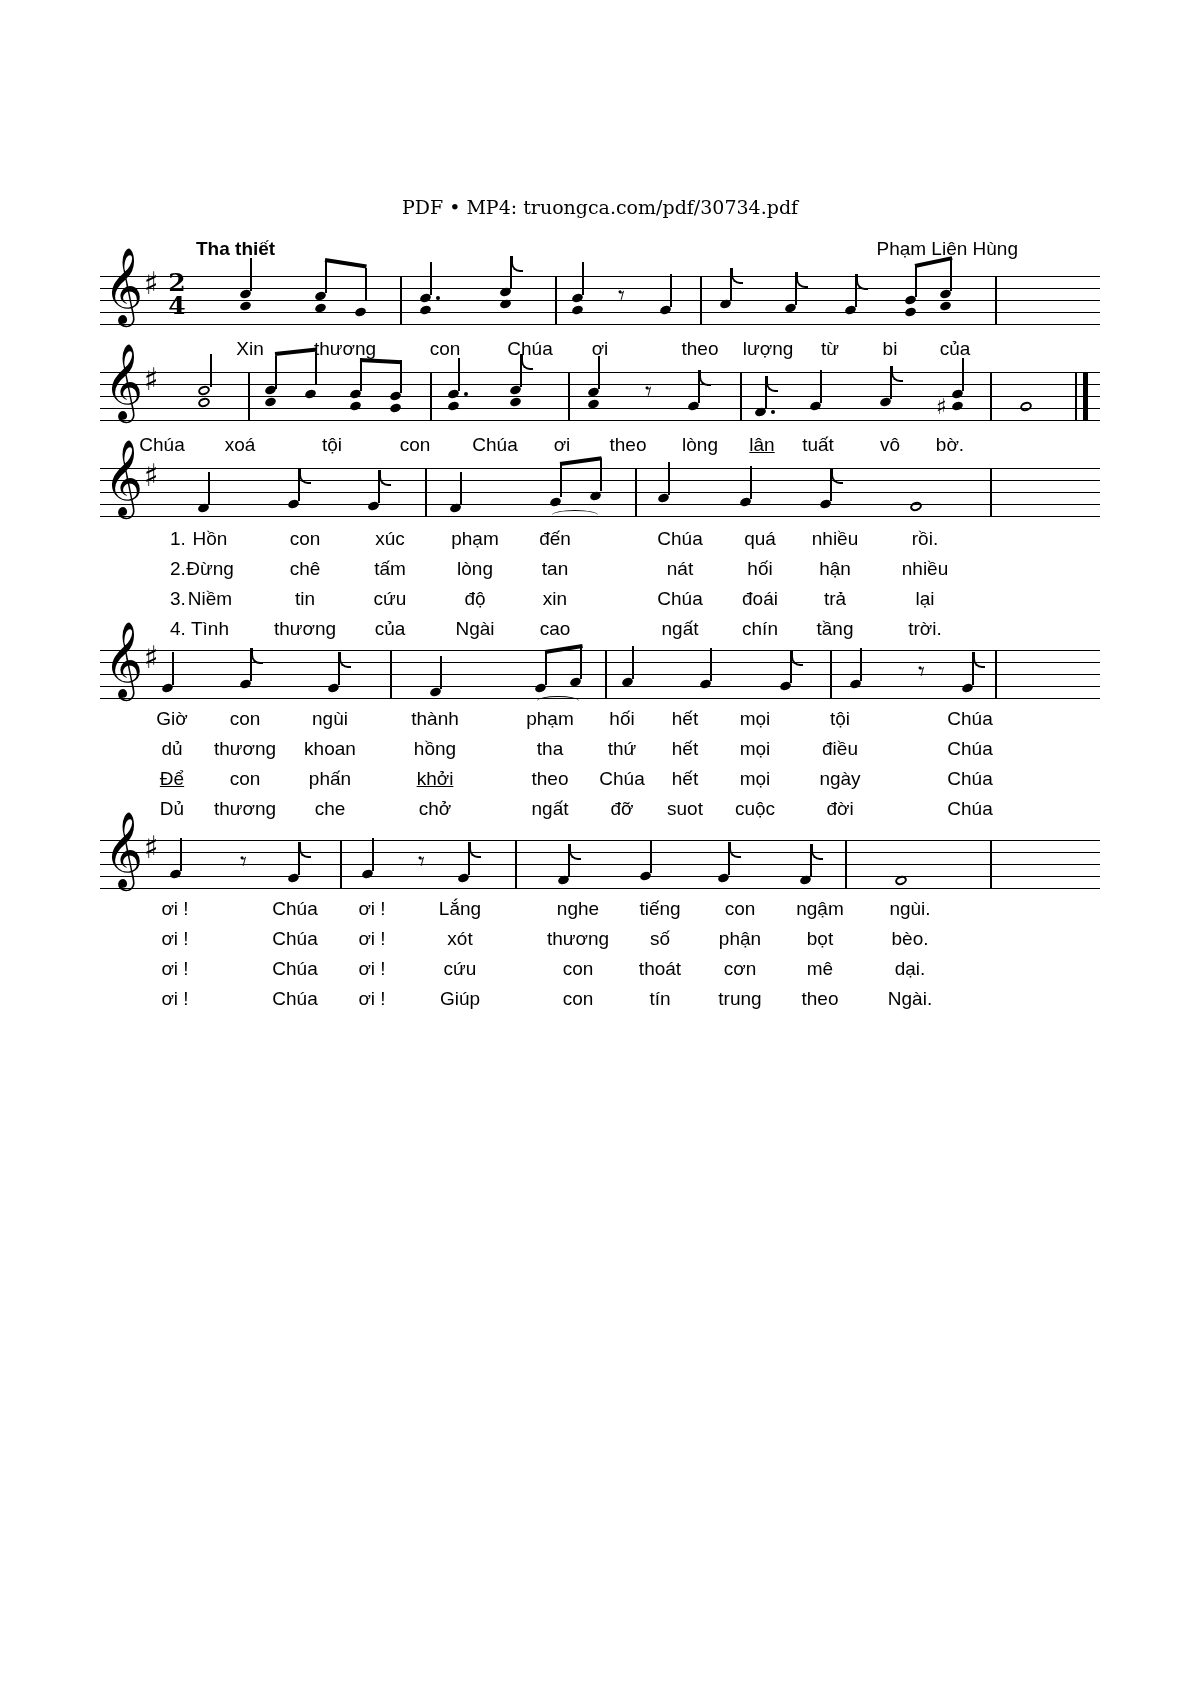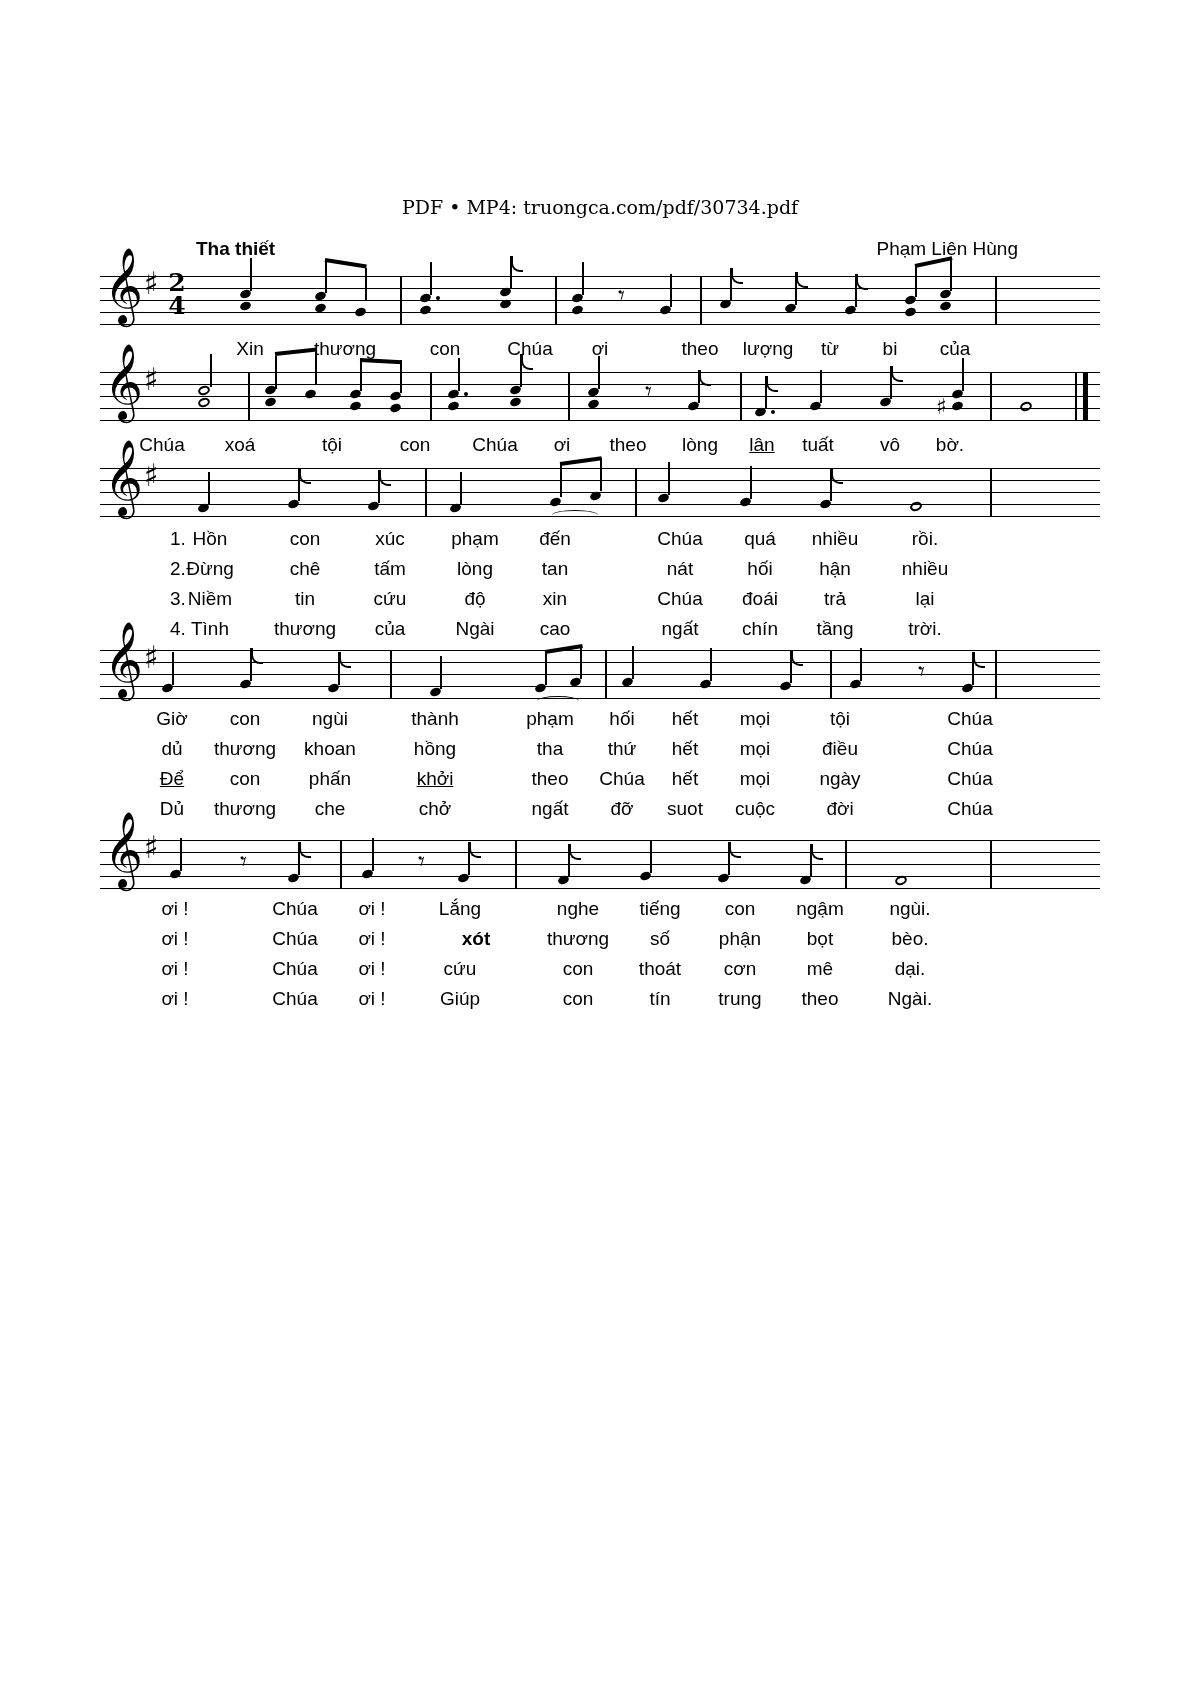--- a/index.html
+++ b/index.html
@@ -685,21 +685,21 @@
       <span class="lyric" style="left:560px;">tiếng</span>
       <span class="lyric" style="left:640px;">con</span>
       <span class="lyric" style="left:720px;">ngậm</span>
       <span class="lyric" style="left:810px;">ngùi.</span>
     </div>
 
     <div class="lyrics" style="top:88px;">
       <span class="lyric" style="left:75px;">ơi !</span>
       <span class="lyric" style="left:195px;">Chúa</span>
       <span class="lyric" style="left:272px;">ơi !</span>
-      <span class="lyric" style="left:376px;font-weight:bold;">xót</span>
+      <span class="lyric" style="left:360px;">xót</span>
       <span class="lyric" style="left:478px;">thương</span>
       <span class="lyric" style="left:560px;">số</span>
       <span class="lyric" style="left:640px;">phận</span>
       <span class="lyric" style="left:720px;">bọt</span>
       <span class="lyric" style="left:810px;">bèo.</span>
     </div>
 
     <div class="lyrics" style="top:118px;">
       <span class="lyric" style="left:75px;">ơi !</span>
       <span class="lyric" style="left:195px;">Chúa</span>

